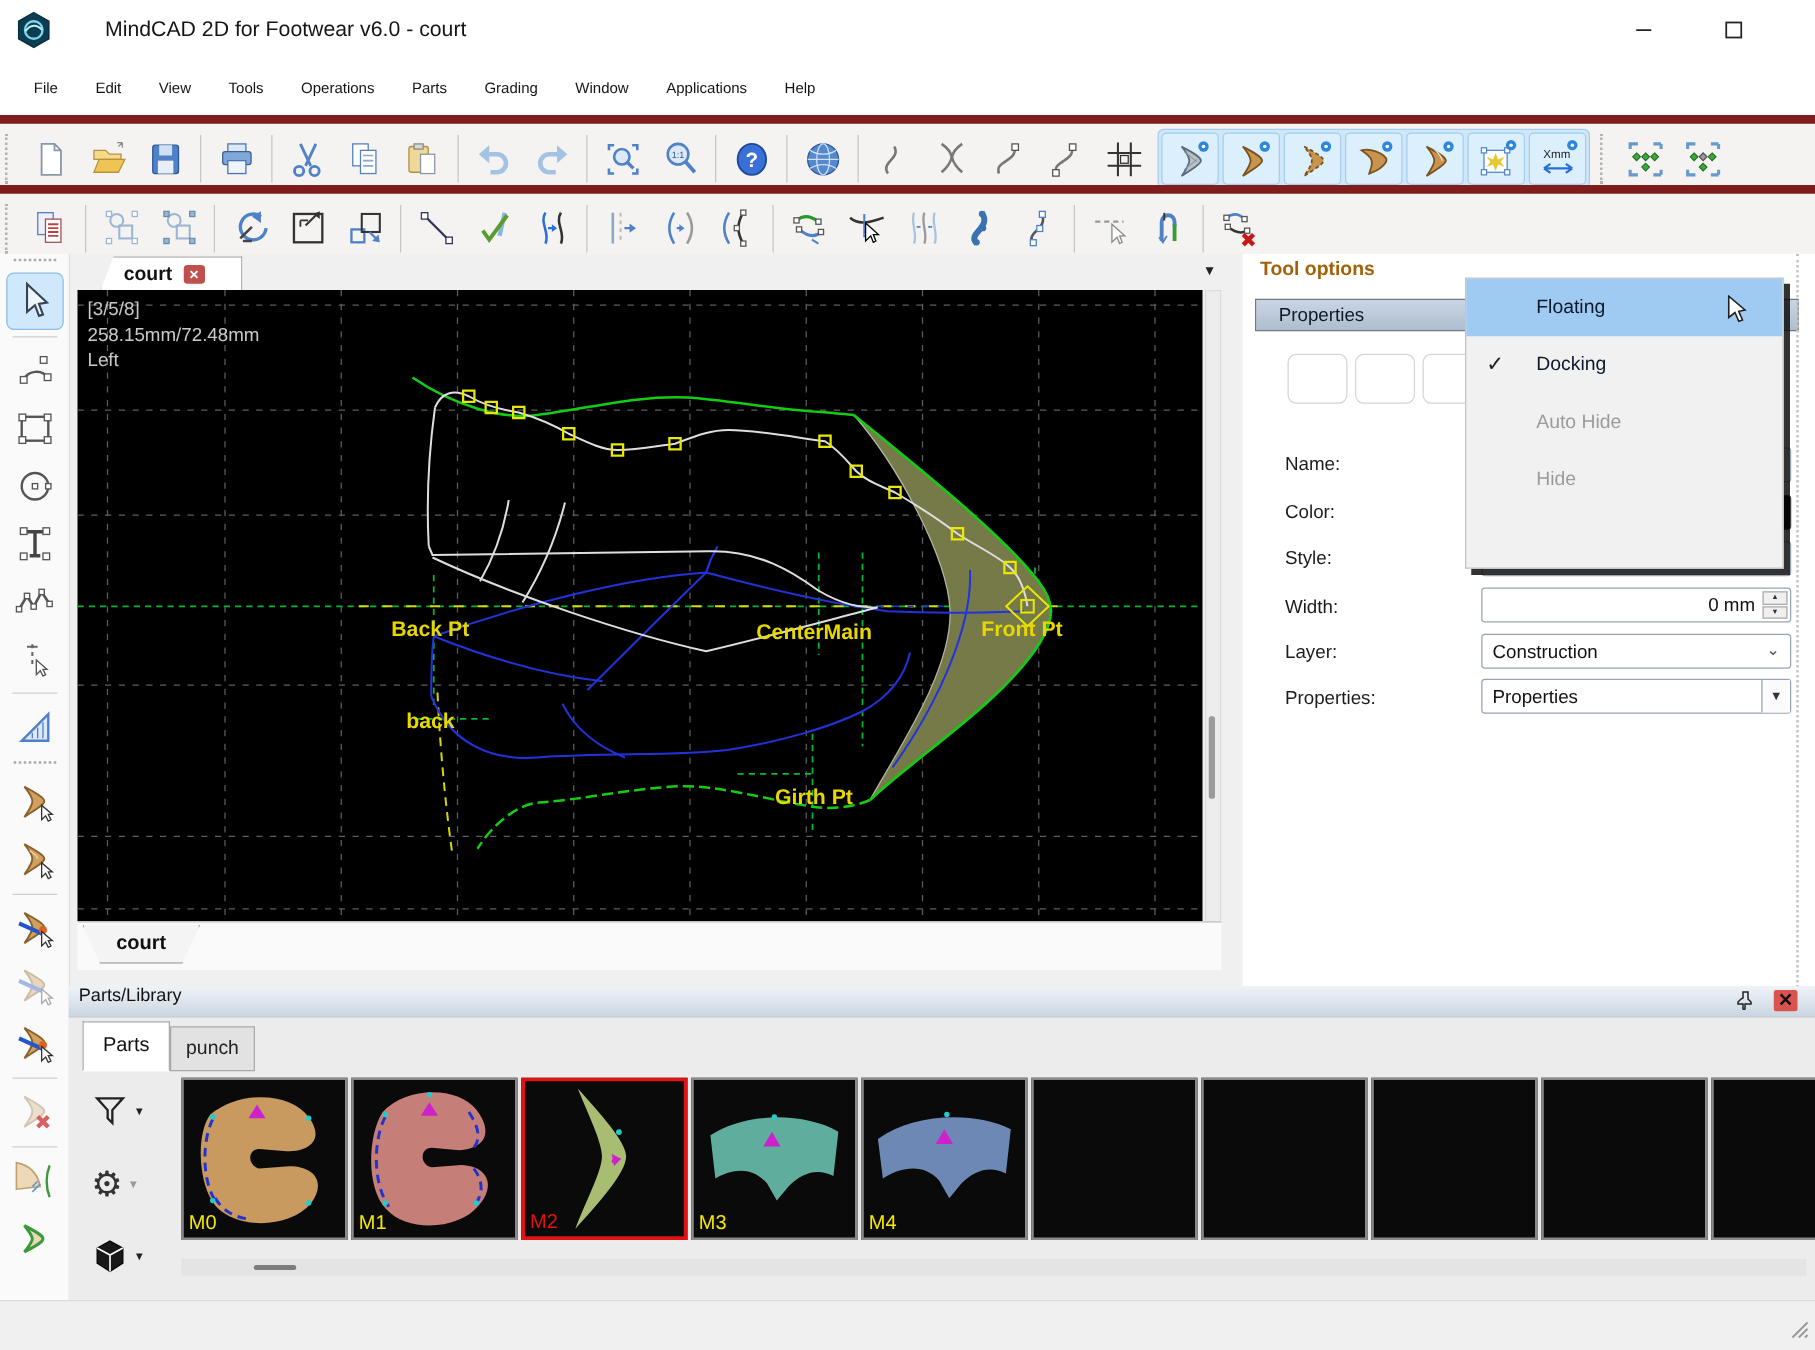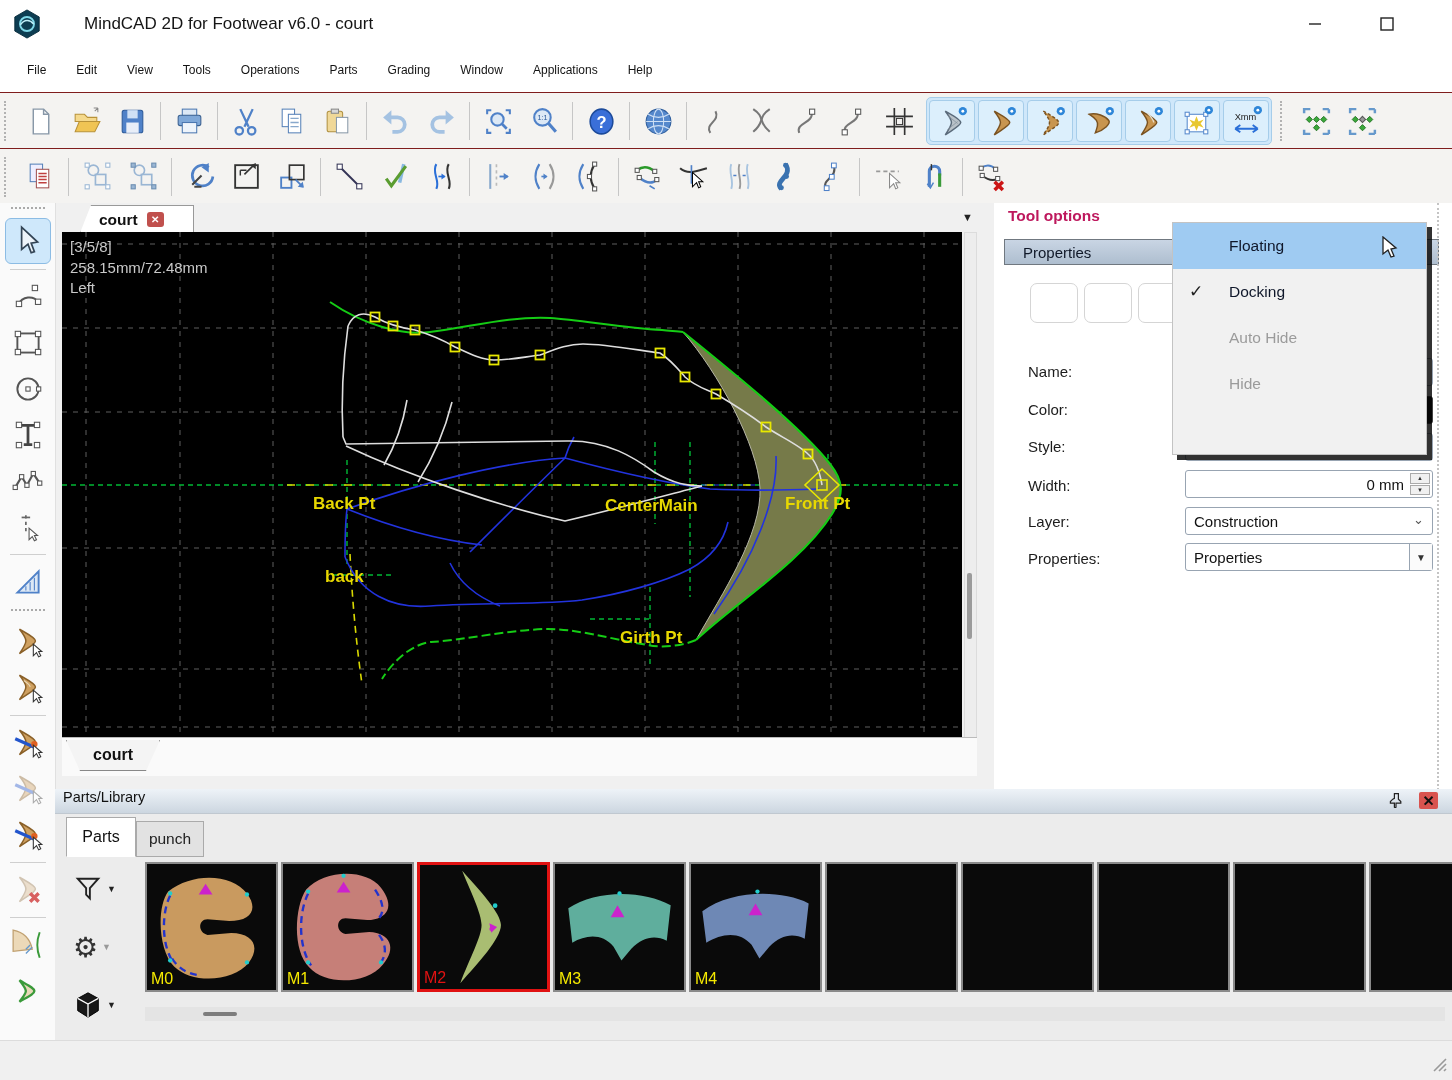--- a/index.html
+++ b/index.html
@@ -7,21 +7,21 @@
   .abs{position:absolute;}
   
   .titlebar{left:0;top:0;width:1452px;height:48px;background:#fff;display:flex;align-items:center;padding-left:36px;}
   .title-text{font-size:17px;color:#151515;margin-left:10px;}
   .winbtns{position:absolute;right:6px;top:0;height:48px;display:flex;align-items:center;gap:26px;}
   .winbtn{width:46px;height:40px;display:flex;align-items:center;justify-content:center;}
   
   .menubar{left:0;top:48px;width:1452px;height:44px;background:#fff;display:flex;align-items:center;padding-left:12px;}
   .menu-item{padding:0 15px;font-size:12px;color:#141414;}
   
-  .toolbar{background:#f4f3f1;border-top:1px solid #7f1d1d;border-bottom:1px solid #d6d6d6;display:flex;align-items:center;}
+  .toolbar{background:#f4f3f1;border-top:7px solid #7f1d1d;border-bottom:1px solid #d6d6d6;display:flex;align-items:center;}
   .tb{width:46px;height:44px;display:flex;align-items:center;justify-content:center;flex:0 0 auto;}
   .tb svg{width:33px;height:33px;}
   .sep{width:1px;height:38px;background:#c6c6c6;margin:0 5px;flex:0 0 auto;}
   .grip{width:6px;height:40px;border-left:2px dotted #b2b2b2;margin:0 5px 0 4px;flex:0 0 auto;}
   .hlgroup{display:flex;gap:3px;background:#cfe7fa;border:1px solid #a6cdea;border-radius:5px;padding:2px;margin:0 4px;flex:0 0 auto;}
   .hcell{background:#dceffc;border:1px solid #a6cdea;border-radius:4px;width:44px;height:40px;}
   
   .sidebar{left:0;top:203px;width:55px;height:837px;background:#fafafa;border-right:1px solid #e0e0e0;display:flex;flex-direction:column;align-items:center;}
   .sgrip{width:34px;height:6px;border-top:2px dotted #aaa;margin:4px 0 2px 0;flex:0 0 auto;}
   .stool{width:44px;height:44px;display:flex;align-items:center;justify-content:center;flex:0 0 auto;margin:1px 0;}
@@ -36,21 +36,21 @@
   .doc-close{width:17px;height:15px;background:#c0504d;border-radius:3px;color:#fff;font-size:10px;font-weight:bold;display:flex;align-items:center;justify-content:center;margin-left:9px;}
   .tab-ddn{position:absolute;right:4px;top:6px;font-size:11px;color:#222;}
   .canvas{left:62px;top:232px;width:900px;height:505px;background:#000;}
   .vscroll{left:964px;top:232px;width:11px;height:505px;background:#ededed;border:1px solid #dcdcdc;}
   .vthumb{position:absolute;left:2px;top:340px;width:5px;height:66px;background:#9b9b9b;border-radius:2px;}
   .bottom-tabbar{left:62px;top:737px;width:915px;height:38px;background:#fafafa;border-top:1px solid #bbb;}
   .bottom-tab{position:absolute;left:4px;top:2px;width:92px;height:30px;background:#f4f4f4;border:1px solid #888;border-top:none;clip-path:polygon(0 0,100% 0,calc(100% - 14px) 100%,14px 100%);display:flex;align-items:center;justify-content:center;}
   .bottom-tab-label{font-size:16px;font-weight:bold;color:#111;}
   
   .rpanel{left:994px;top:203px;width:458px;height:587px;background:#fff;}
-  .tool-options-title{position:absolute;left:14px;top:4px;font-size:15.5px;font-weight:bold;color:#be185d;}
+  .tool-options-title{position:absolute;left:14px;top:4px;font-size:15.5px;font-weight:bold;color:#a16207;}
   .prop-tabbar{position:absolute;left:10px;top:36px;width:433px;height:24px;background:linear-gradient(#c9d5e4,#aebecf);border:1px solid #707880;display:flex;align-items:center;}
   .prop-tabbar span{font-size:15px;color:#101828;margin-left:18px;}
   .pbox{position:absolute;top:80px;width:46px;height:38px;background:#fff;border:1px solid #d5d5d5;border-radius:7px;}
   .frow-label{position:absolute;left:34px;font-size:15px;color:#1c1c1c;}
   .ffield{position:absolute;left:191px;width:248px;height:28px;background:#fff;border:1px solid #98a4b2;border-radius:3px;box-sizing:border-box;}
   .spin{position:absolute;right:2px;top:2px;width:20px;height:22px;display:flex;flex-direction:column;gap:1px;}
   .spin div{flex:1;background:#f0f0f0;border:1px solid #aaa;font-size:6px;color:#333;display:flex;align-items:center;justify-content:center;}
   .combo-text{position:absolute;left:8px;top:5px;font-size:15px;color:#111;}
   .chev{position:absolute;right:8px;top:4px;color:#555;font-size:13px;}
   .splitbtn{position:absolute;right:0;top:0;width:22px;height:26px;border-left:1px solid #98a4b2;display:flex;align-items:center;justify-content:center;font-size:10px;color:#333;background:#fbfbfb;}

